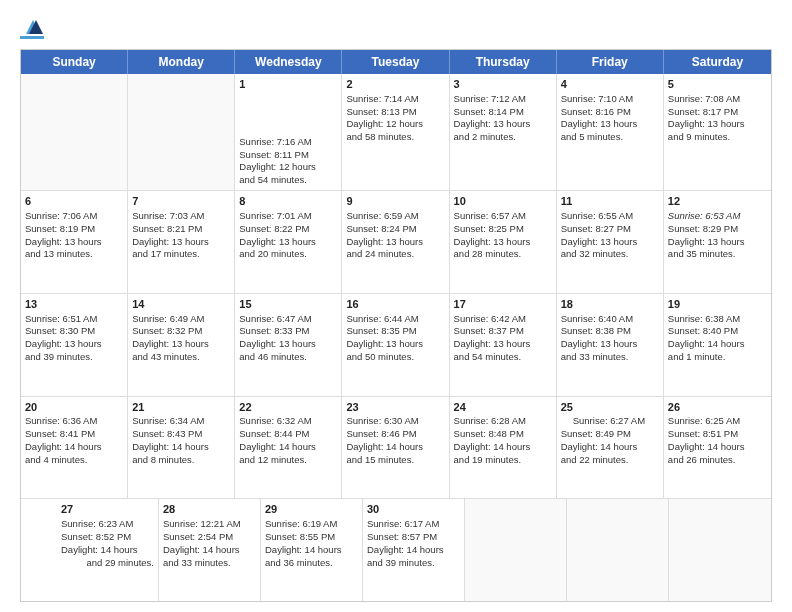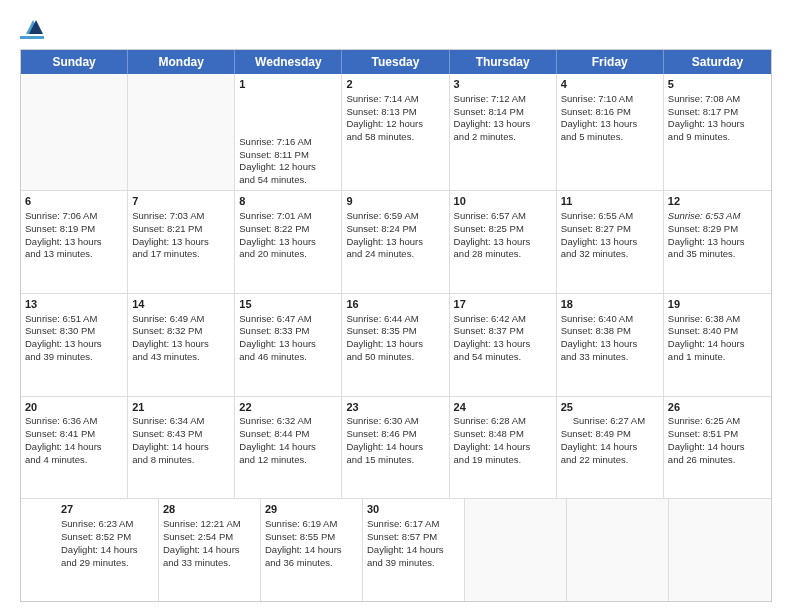--- a/index.html
+++ b/index.html
@@ -323,21 +323,21 @@
             <span style="display: block;">Daylight: 14 hours</span>
             <span style="display: block;">and 26 minutes.</span>
           </div>
         </div>
         <div class="cal-row">
           <div class="cal-cell">
             <span class="day-num">27</span>
             <span style="display: block;">Sunrise: 6:23 AM</span>
             <span style="display: block;">Sunset: 8:52 PM</span>
             <span style="display: block;">Daylight: 14 hours</span>
-            <span style="display: block;">and 29 minutes.</span>
+            <span style="display: block; text-align: right;">and 29 minutes.</span>
           </div>
           <div class="cal-cell">
             <span class="day-num">28</span>
             <span style="display: block;">Sunrise: 12:21 AM</span>
             <span style="display: block;">Sunset: 2:54 PM</span>
             <span style="display: block;">Daylight: 14 hours</span>
             <span style="display: block;">and 33 minutes.</span>
           </div>
           <div class="cal-cell">
             <span class="day-num">29</span>

